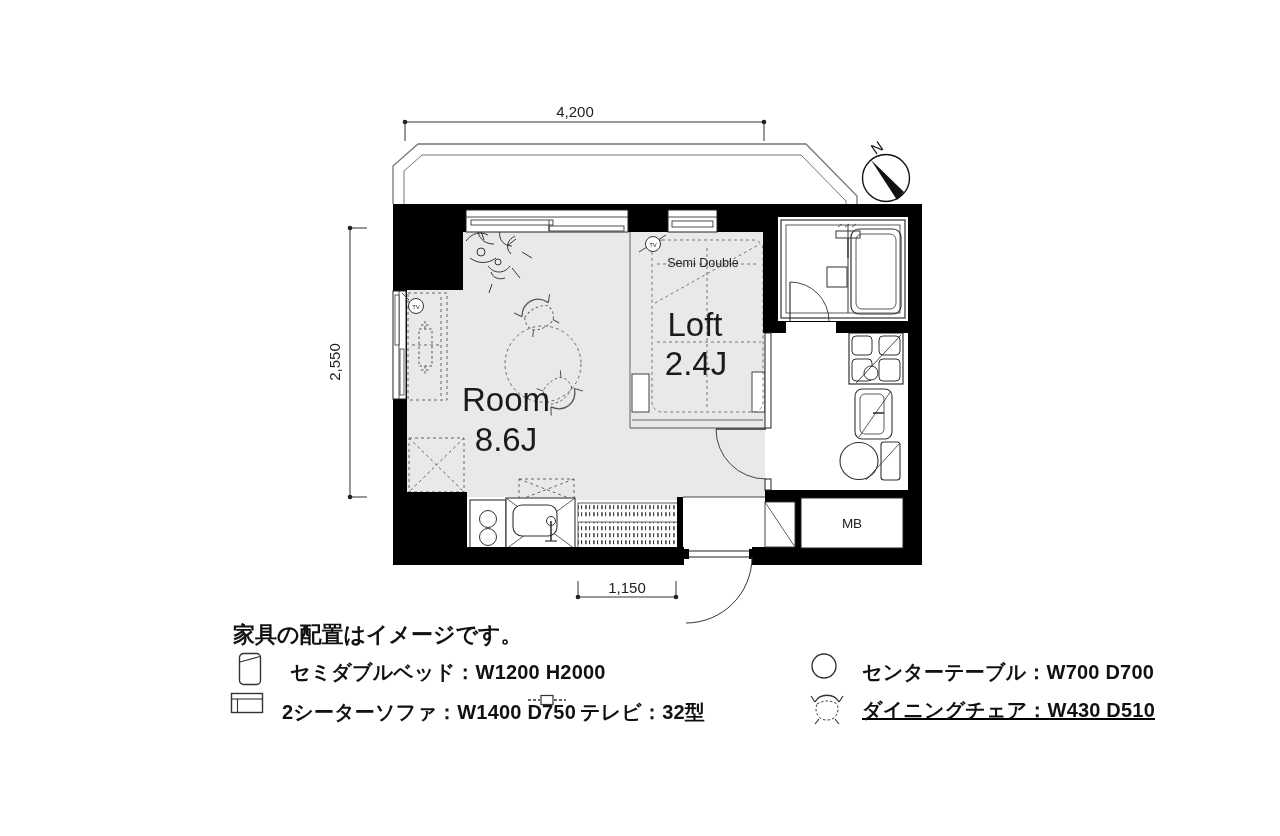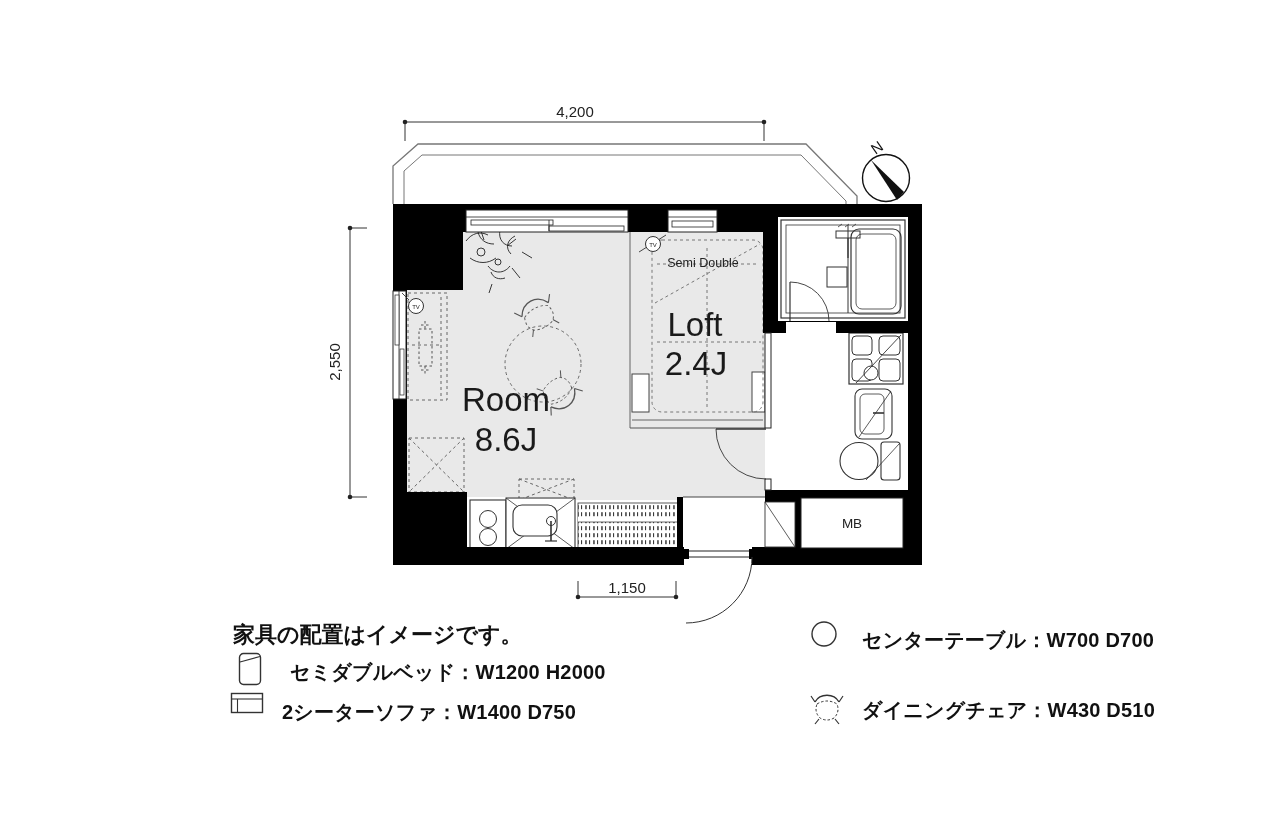--- a/index.html
+++ b/index.html
@@ -7,24 +7,24 @@
          font-family:"Liberation Sans","DejaVu Sans",sans-serif;}
   .stage svg{position:absolute;left:0;top:0;}
   .plan-text{font-family:"Liberation Sans","DejaVu Sans",sans-serif;}
   .legend{position:absolute;left:0;top:0;width:1280px;height:836px;pointer-events:none;}
   .legend-note{position:absolute;left:233px;top:620px;font-size:22px;font-weight:700;color:#111;}
   .legend-item{position:absolute;display:flex;align-items:center;height:40px;}
   .legend-icon{width:52px;display:flex;align-items:center;justify-content:flex-start;padding-left:4px;box-sizing:border-box;}
   .legend-label{font-size:20px;font-weight:600;color:#111;white-space:nowrap;letter-spacing:0.2px;}
   .li-bed{left:238px;top:652px;}
   .li-sqtable{left:528px;top:652px;}
-  .li-rdtable{left:810px;top:620px;}
+  .li-rdtable{left:810px;top:652px;}
   .li-sofa{left:230px;top:692px;}
   .li-tv{left:528px;top:692px;}
-  .li-chair{left:810px;top:690px;}
+  .li-chair{left:810px;top:690px;text-decoration:underline;}
 </style>
 </head>
 <body>
 
 <div class="stage">
 
 <svg width="1280" height="836" viewBox="0 0 1280 836">
   <defs>
     <pattern id="matp" width="8" height="7" patternUnits="userSpaceOnUse">
       <rect width="8" height="7" fill="#fff"></rect>
@@ -297,20 +297,30 @@
     <span class="legend-icon">
       <svg width="34" height="22" viewBox="0 0 34 22">
             <rect x="1.5" y="1.5" width="31" height="19" fill="none" stroke="#333" stroke-width="1.4"></rect>
             <line x1="1.5" y1="7" x2="32.5" y2="7" stroke="#333" stroke-width="1.1"></line>
             <line x1="7.5" y1="7" x2="7.5" y2="20.5" stroke="#333" stroke-width="1.1"></line>
           </svg>
     </span>
     <span class="legend-label">2シーターソファ：W1400 D750</span>
   </div>
 
+  <div class="legend-item li-tv">
+    <span class="legend-icon">
+      <svg width="38" height="16" viewBox="0 0 38 16">
+            <line x1="0" y1="8" x2="12" y2="8" stroke="#333" stroke-width="1.6" stroke-dasharray="3,2"></line>
+            <rect x="13" y="3.5" width="12" height="9" fill="none" stroke="#333" stroke-width="1.2"></rect>
+            <line x1="26" y1="8" x2="38" y2="8" stroke="#333" stroke-width="1.6" stroke-dasharray="3,2"></line>
+          </svg>
+    </span>
+    <span class="legend-label">テレビ：32型</span>
+  </div>
 
   <div class="legend-item li-chair">
     <span class="legend-icon">
       <svg width="34" height="36" viewBox="0 0 34 36">
             <path d="M5,12 C10,3 24,3 29,12" fill="none" stroke="#333" stroke-width="1.4"></path>
             <path d="M5,12 L1,6 M29,12 L33,6" fill="none" stroke="#333" stroke-width="1.2"></path>
             <path d="M7,14 Q17,8 27,14 Q30,22 24,28 Q17,32 10,28 Q4,22 7,14 Z" fill="none" stroke="#333" stroke-width="1" stroke-dasharray="2.5,2"></path>
             <path d="M9,29 L5,34 M25,29 L29,34" fill="none" stroke="#333" stroke-width="1.2"></path>
           </svg>
     </span>

